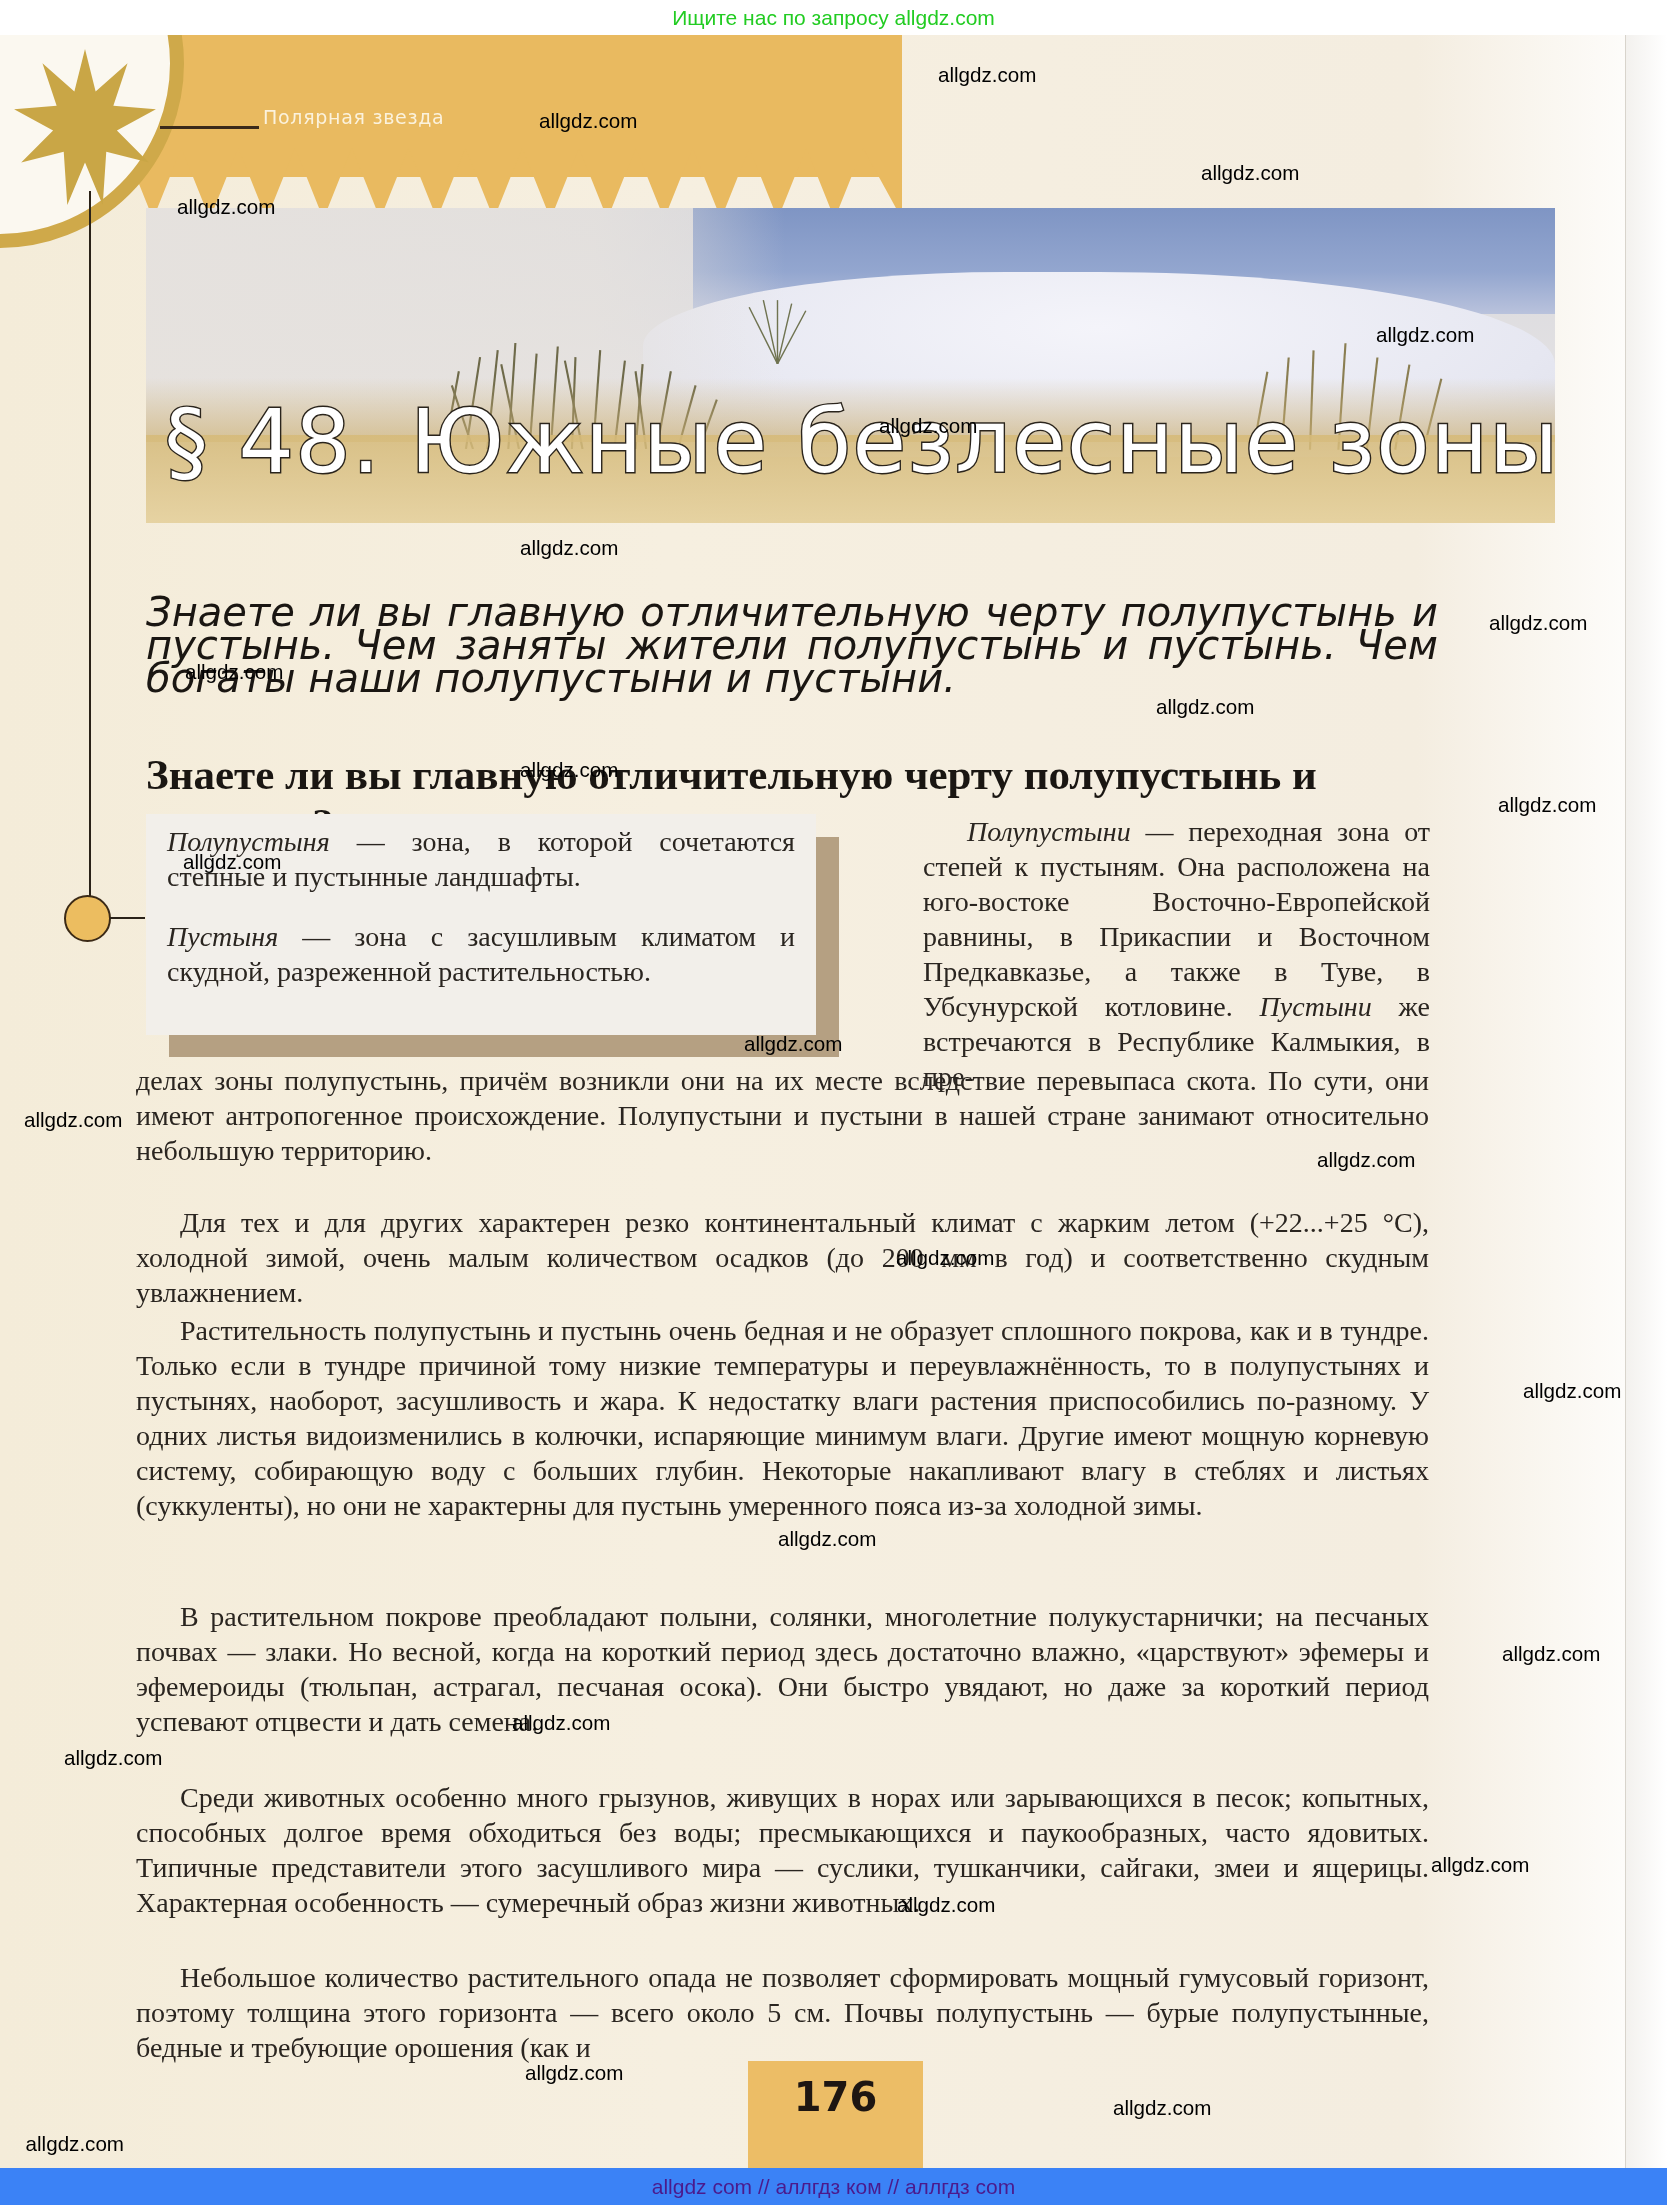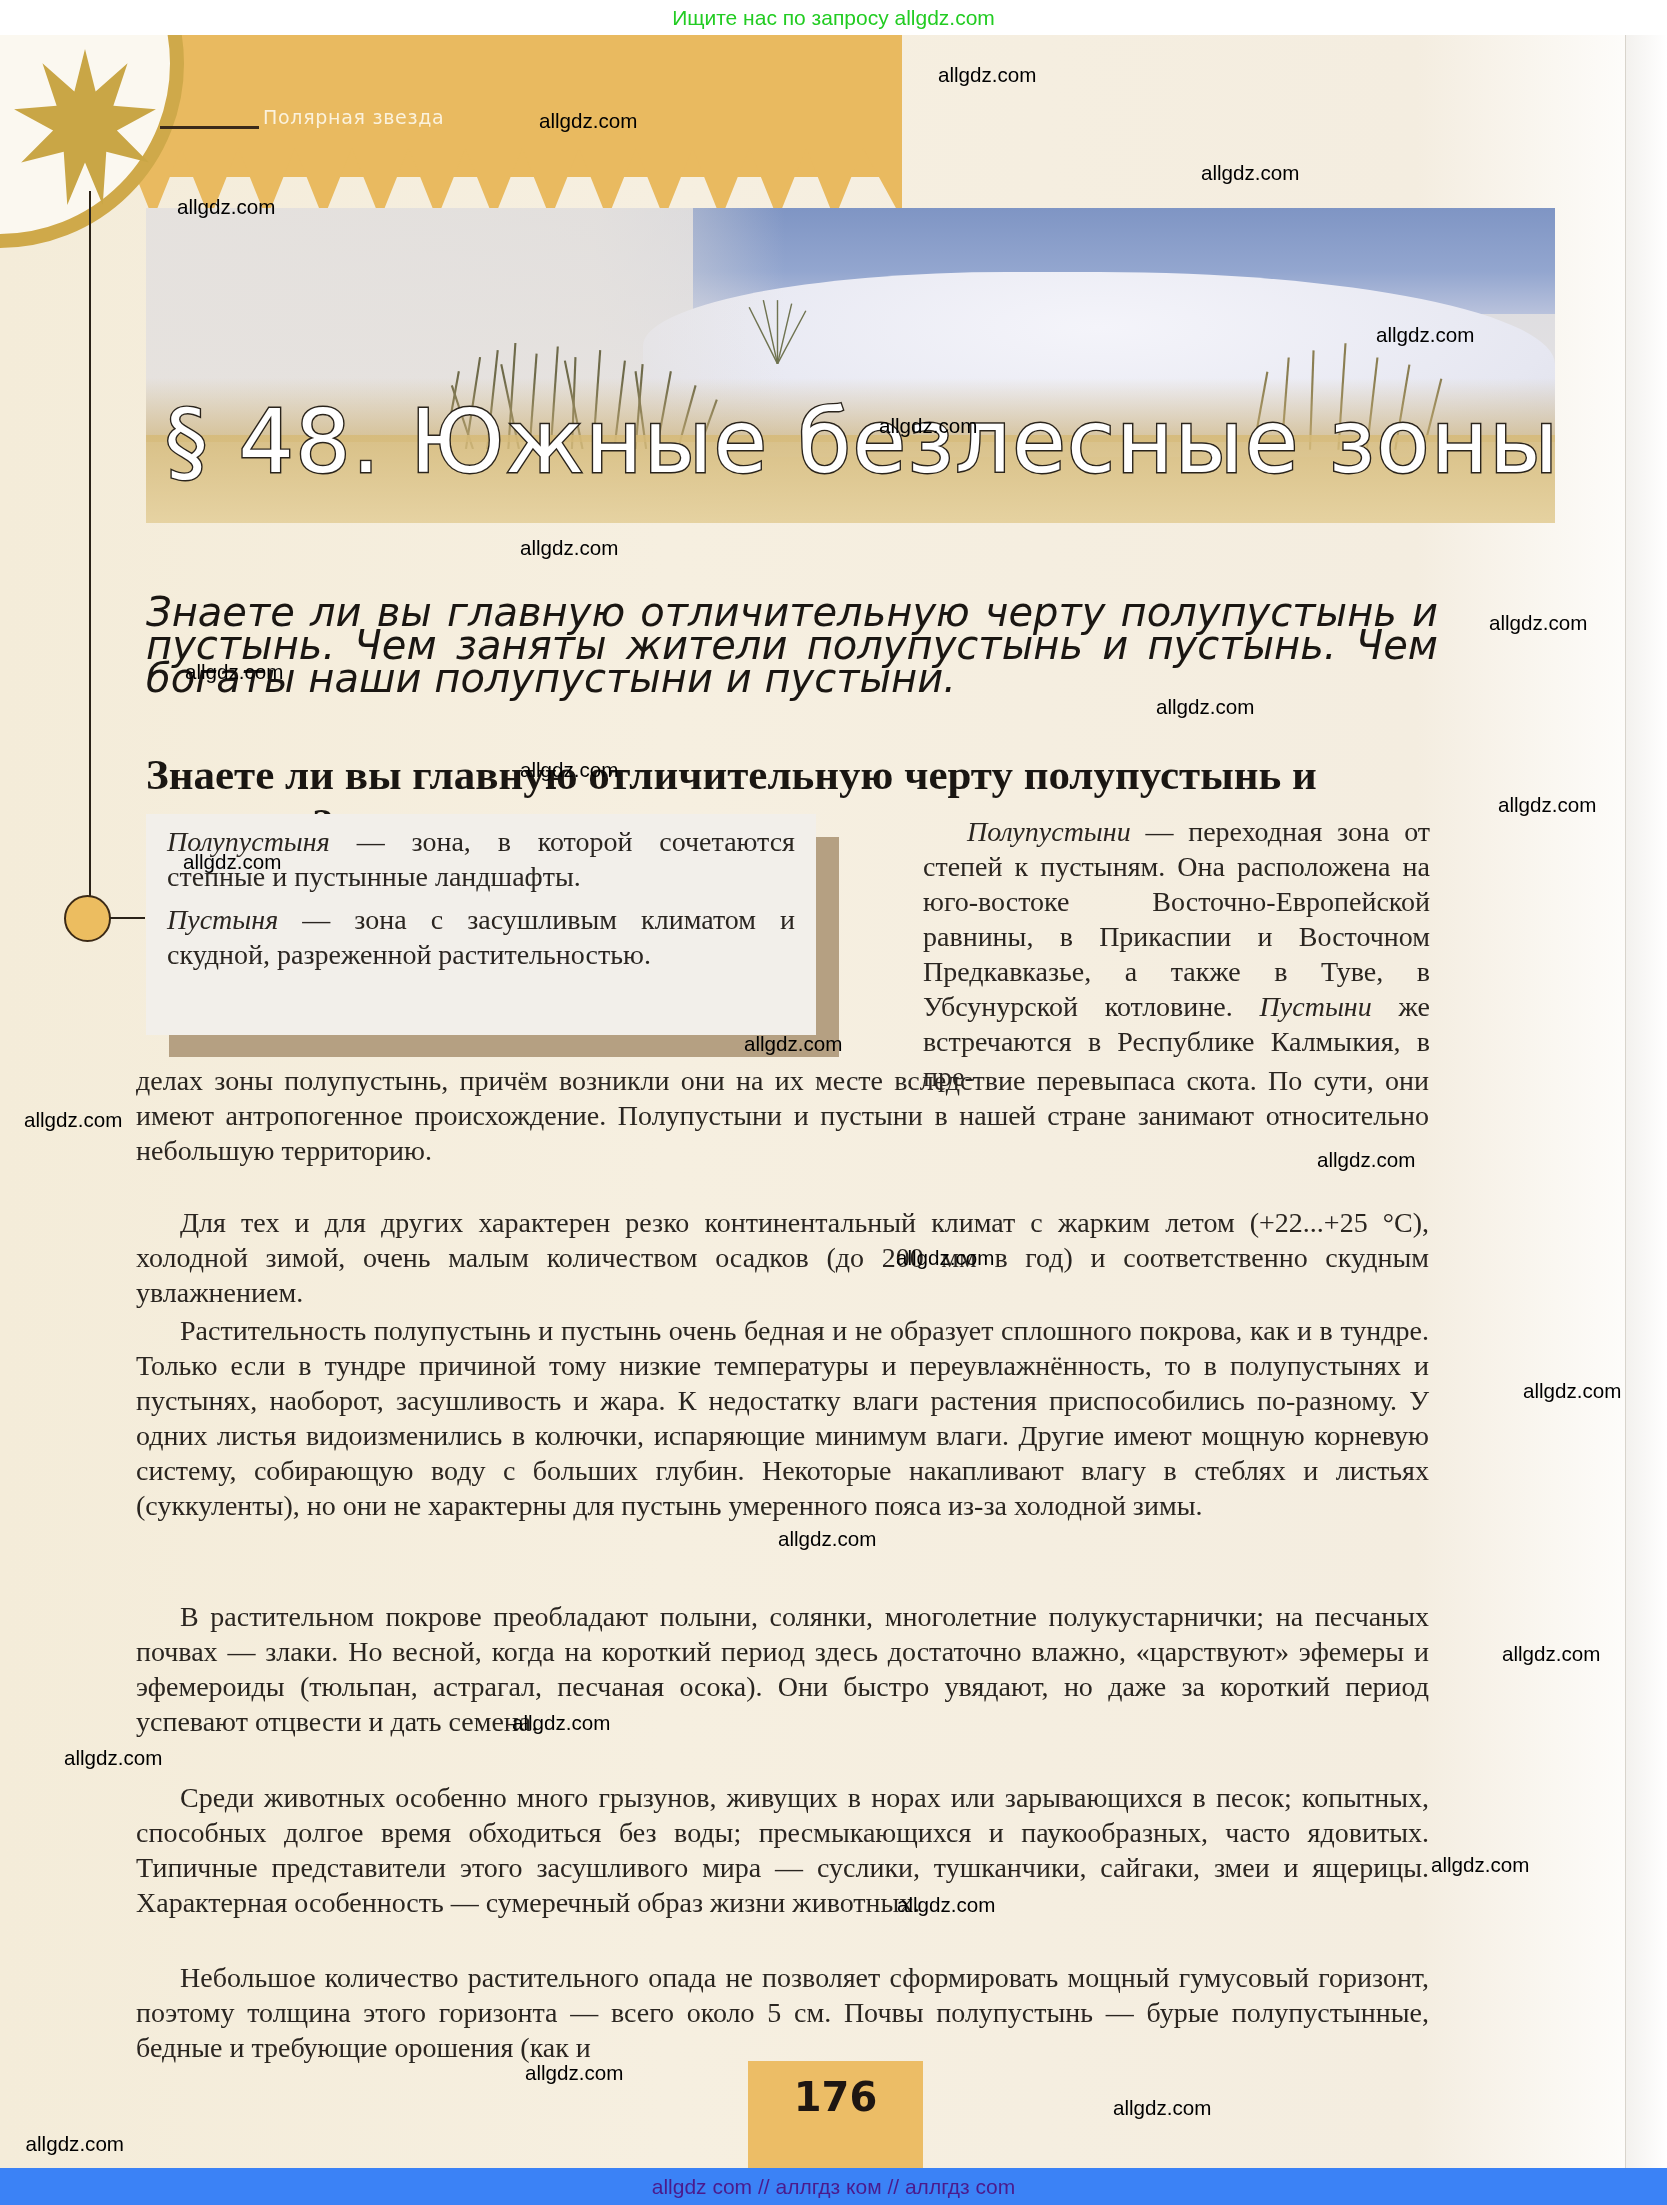--- a/index.html
+++ b/index.html
@@ -108,21 +108,21 @@
   
   .def-shadow {
     position: absolute; left: 169px; top: 802px; width: 670px; height: 220px; background: #b5a082;
   }
   .def-box {
     position: absolute; left: 146px; top: 779px; width: 670px; height: 221px;
     background: #f2efea; padding: 10px 21px 0 21px;
     font-size: 28px; line-height: 35px; color: #2a2520; text-align: justify;
   }
   .def-box p { margin: 0; }
-  .def-box p + p { margin-top: 8px; }
+  .def-box p + p { margin-top: 25px; }
   em { font-style: italic; }
 
   .right-col {
     position: absolute; left: 923px; top: 779px; width: 507px;
     font-size: 28px; line-height: 35px; text-align: justify; color: #2a2520;
   }
   .body-text {
     position: absolute; left: 136px; width: 1293px;
     font-size: 28px; line-height: 35px; text-align: justify; color: #2a2520;
   }

